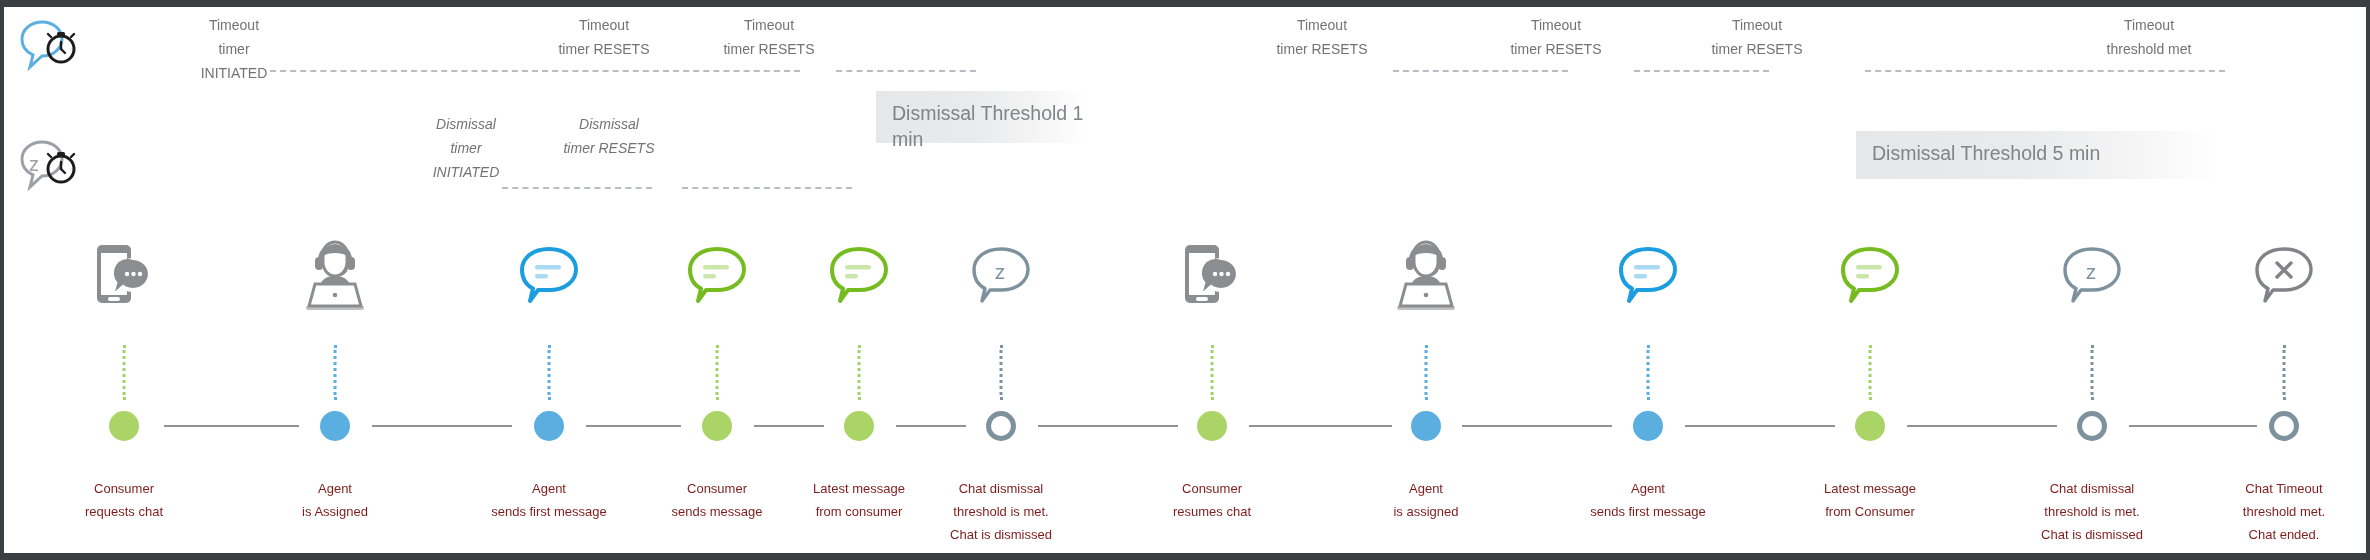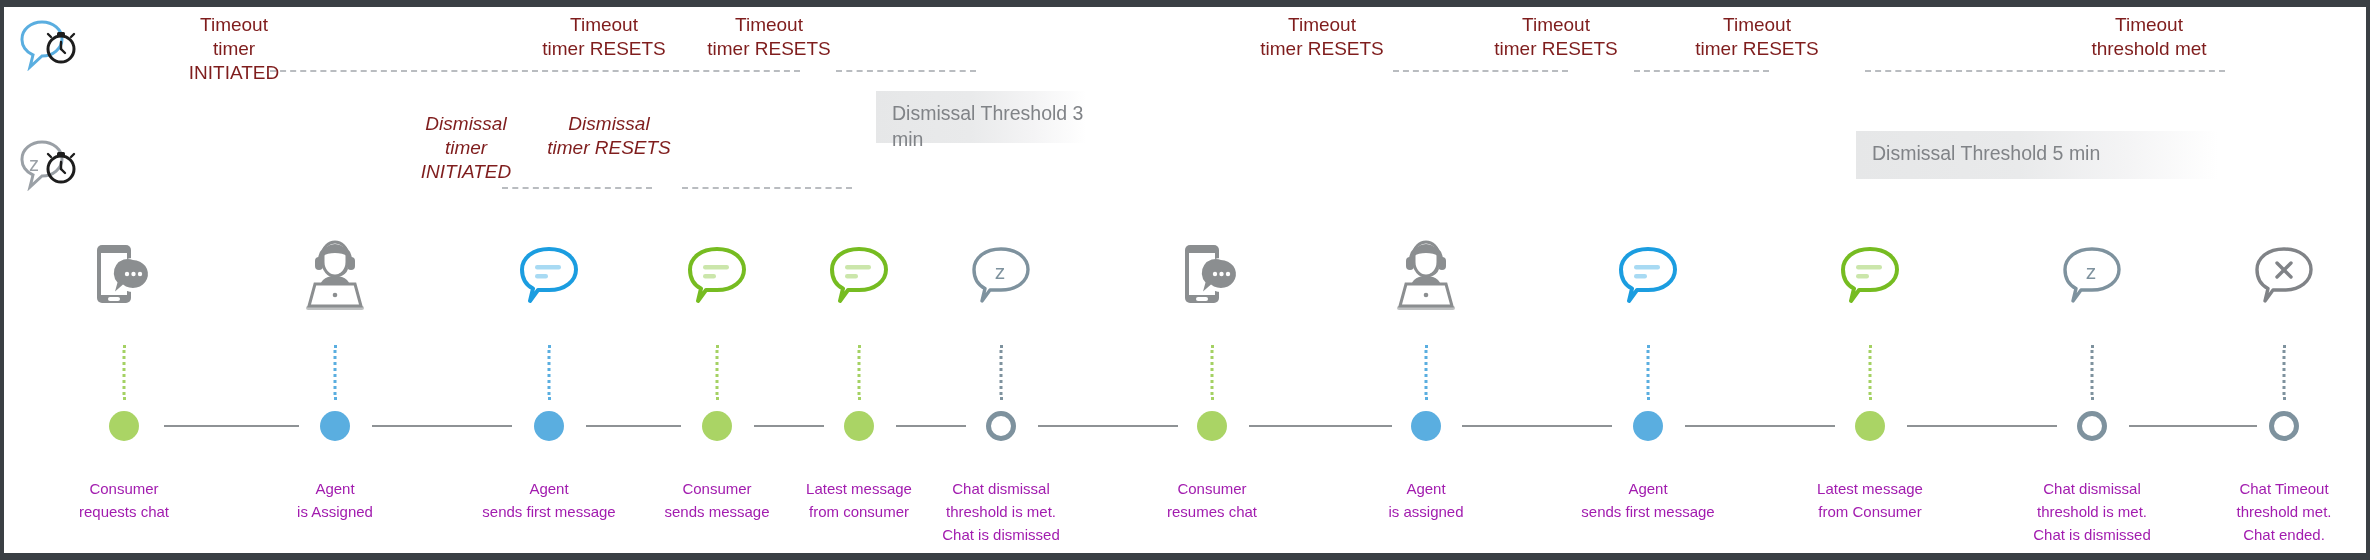--- a/index.html
+++ b/index.html
@@ -28,22 +28,22 @@
     position: absolute;
     width: 70px;
     height: 56px;
   }
   .legend-icon svg { display: block; }
 
   
   .timer-label {
     position: absolute;
     text-align: center;
-    color: #7f1d1d;
-    font-size: 19px;
+    color: #737373;
+    font-size: 14px;
     line-height: 24px;
     white-space: pre-line;
   }
   .timer-label.row-timeout { top: 6px; }
   .timer-label.row-dismissal { top: 105px; font-style: italic; }
 
   
   .dash-bar {
     position: absolute;
     height: 0;
@@ -106,22 +106,22 @@
   .node.green  { background: #aad465; }
   .node.blue   { background: #5aaee0; }
   .node.hollow { background: #ffffff; border: 5px solid #7e929e; box-sizing: border-box; }
 
   .event-label {
     position: absolute;
     top: 470px;
     left: 50%;
     transform: translateX(-50%);
     text-align: center;
-    color: #a21caf;
-    font-size: 15px;
+    color: #7f1d1d;
+    font-size: 13px;
     line-height: 23px;
     white-space: pre-line;
   }
 
   
   .track {
     position: absolute;
     top: 418px;
     height: 2px;
     background: #8e9295;
@@ -182,21 +182,21 @@
   <div id="dash-bars-layer">
       <div class="dash-bar" style="left: 266px; width: 530px; top: 63px;"></div>
       <div class="dash-bar" style="left: 832px; width: 140px; top: 63px;"></div>
       <div class="dash-bar" style="left: 1389px; width: 175px; top: 63px;"></div>
       <div class="dash-bar" style="left: 1630px; width: 135px; top: 63px;"></div>
       <div class="dash-bar" style="left: 1861px; width: 360px; top: 63px;"></div>
       <div class="dash-bar" style="left: 498px; width: 150px; top: 180px;"></div>
       <div class="dash-bar" style="left: 678px; width: 170px; top: 180px;"></div>
     </div>
   <div id="threshold-layer">
-      <div class="threshold-box" style="left: 872px; top: 84px; width: 210px; height: 52px;">Dismissal Threshold 3
+      <div class="threshold-box" style="left: 872px; top: 84px; width: 210px; height: 52px;">Dismissal Threshold 1
 min</div>
       <div class="threshold-box" style="left: 1852px; top: 124px; width: 362px; height: 48px;">Dismissal Threshold 5 min</div>
     </div>
   <div id="tracks-layer">
       <div class="track" style="left: 160px; width: 135px;"></div>
       <div class="track" style="left: 368px; width: 140px;"></div>
       <div class="track" style="left: 582px; width: 95px;"></div>
       <div class="track" style="left: 750px; width: 70px;"></div>
       <div class="track" style="left: 892px; width: 70px;"></div>
       <div class="track" style="left: 1034px; width: 140px;"></div>

